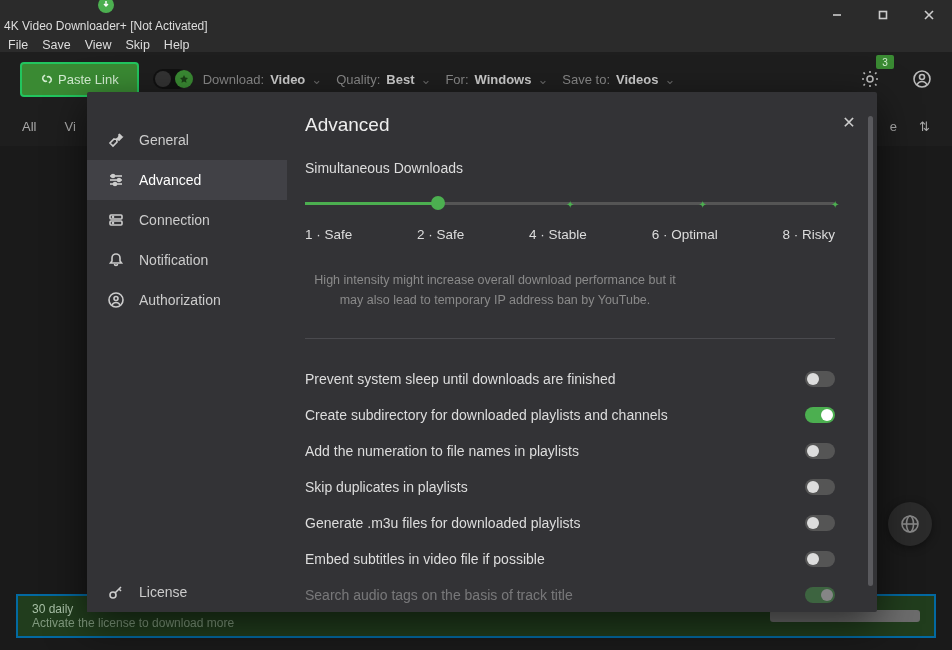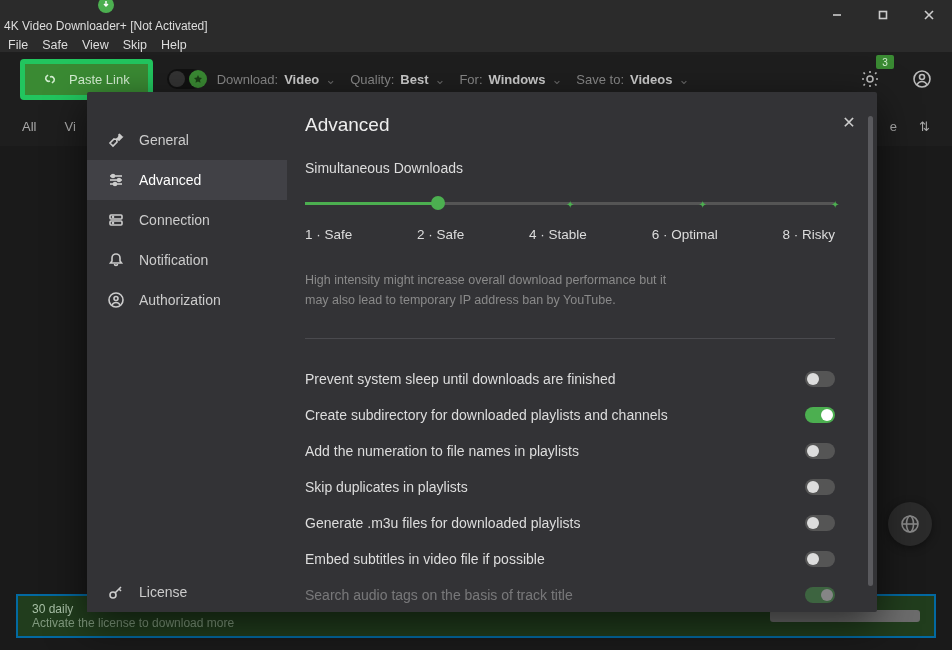--- a/index.html
+++ b/index.html
@@ -12,21 +12,21 @@
 .title-text { font-size:12px; color:#ddd; }
 .win-controls { display:flex; }
 .win-btn { width:46px; height:30px; display:flex; align-items:center; justify-content:center; color:#ccc; cursor:pointer; }
 
 
 .menubar { height:22px; background:#2b2b2b; display:flex; align-items:center; padding-left:2px; gap:2px; font-size:12.5px; }
 .menu-item { padding:2px 6px; color:#ddd; cursor:pointer;margin-top:7px; }
 
 
 .toolbar { height:54px; background:#1e1e1e; display:flex; align-items:center; padding:0 20px; gap:14px; }
-.paste-btn { background:#3a8a33; color:#d2ecd0; padding:8px 18px; border-radius:4px; display:flex; align-items:center; gap:12px; font-size:13px; cursor:pointer; border:5px solid #22c55e; }
+.paste-btn { background:#3a8a33; color:#d2ecd0; padding:8px 18px; border-radius:4px; display:flex; align-items:center; gap:4px; font-size:13px; cursor:pointer; border:2px solid #22c55e; }
 .smart-toggle { width:36px; height:20px; border-radius:10px; background:#111; position:relative; }
 .smart-toggle::after { content:""; position:absolute; width:16px; height:16px; border-radius:50%; background:#333; top:2px; left:2px; }
 .tool-segment { display:flex; align-items:center; gap:6px; font-size:13px; color:#888; }
 .tool-value { color:#ccc; font-weight:600; }
 .tool-chev { color:#666; }
 .toolbar-right { margin-left:auto; display:flex; align-items:center; gap:18px; }
 .gear-icon, .user-icon { width:20px; height:20px; color:#bbb; cursor:pointer; }
 .notif-count { width:18px; height:14px; background:#3a8a33; color:#d2ecd0; font-size:10px; display:flex; align-items:center; justify-content:center; border-radius:2px; position:relative; top:-14px; margin-left:-4px; }
 
 
@@ -54,21 +54,21 @@
 .section-label { font-size:14px; color:#ddd; margin-bottom:26px; }
 
 
 .slider-wrap { position:relative; margin-bottom:18px; }
 .slider-track { height:3px; background:#555; width:100%; position:relative; border-radius:2px; }
 .slider-fill { position:absolute; left:0; top:0; height:100%; background:#4caf50; }
 .slider-thumb { position:absolute; width:14px; height:14px; border-radius:50%; background:#4caf50; top:-6px; transform:translateX(-50%); }
 .slider-tick { position:absolute; top:-3px; width:8px; height:8px; color:#4caf50; transform:translateX(-50%); font-size:10px; }
 .slider-labels { display:flex; justify-content:space-between; margin-top:22px; font-size:13.5px; color:#ddd; }
 
-.hint { font-size:12.5px; color:#8a8a8a; line-height:1.6; margin-top:28px; max-width:380px; }
+.hint { font-size:12.5px; color:#8a8a8a; line-height:1.6; margin-top:28px; max-width:380px;text-align:center; }
 .divider { height:1px; background:#4a4a4e; margin:28px 0 22px; }
 
 
 .toggle-row { display:flex; align-items:center; justify-content:space-between; padding:10px 0; font-size:14px; color:#ddd; }
 .switch { width:30px; height:16px; border-radius:8px; background:#555; position:relative; cursor:pointer; }
 .switch::after { content:""; position:absolute; width:12px; height:12px; border-radius:50%; background:#ddd; top:2px; left:2px; transition:left .15s; }
 .switch.on { background:#4caf50; }
 .switch.on::after { left:16px; background:#fff; }
 .toggle-row.faded { opacity:0.4; }
 
@@ -107,21 +107,21 @@
         <svg width="10" height="10" viewBox="0 0 10 10">
           <line x1="1" y1="1" x2="9" y2="9"></line>
           <line x1="9" y1="1" x2="1" y2="9"></line>
         </svg>
       </div>
   </div>
 </div>
 
 <div class="menubar">
   <span class="menu-item">File</span>
-  <span class="menu-item">Safe</span>
+  <span class="menu-item">Save</span>
   <span class="menu-item">View</span>
   <span class="menu-item">Skip</span>
   <span class="menu-item">Help</span>
 </div>
 
 <div class="toolbar">
   <div class="paste-btn">
     <svg width="14" height="14" viewBox="0 0 14 14">
         <path d="M5 3l-2 2a3 3 0 0 0 4 4M9 11l2-2a3 3 0 0 0-4-4"></path>
       </svg>

